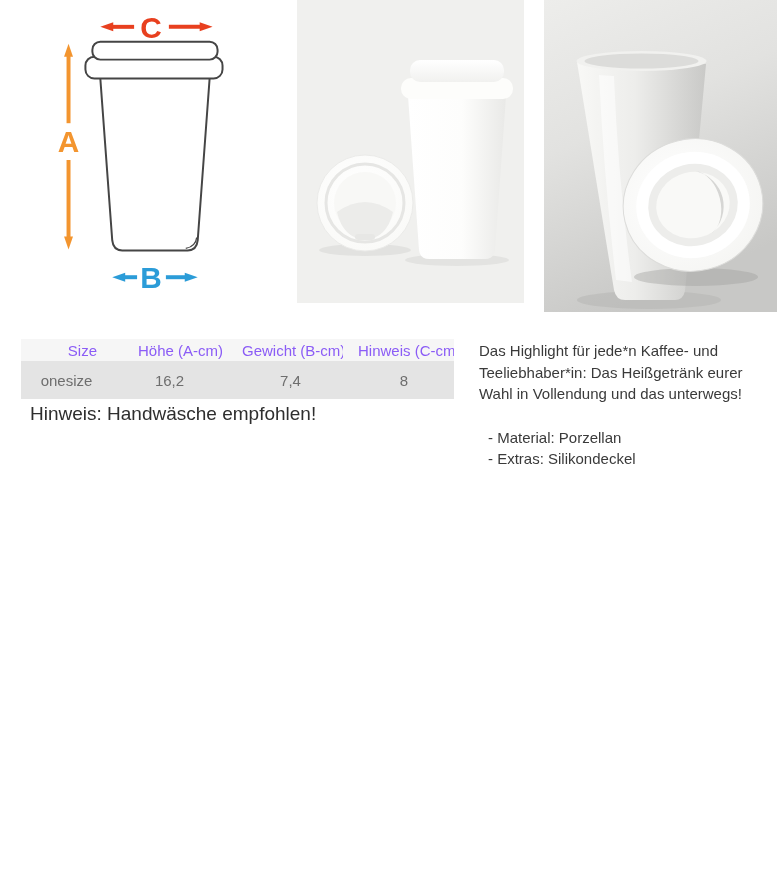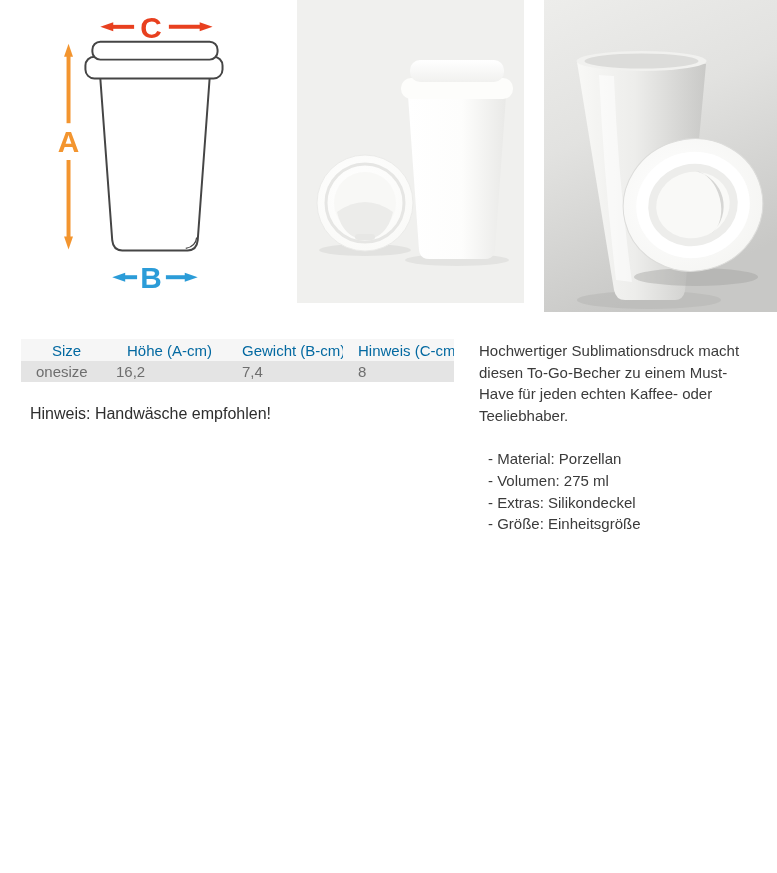--- a/index.html
+++ b/index.html
@@ -17,35 +17,35 @@
   .tile-photo1  { left:297px; top:0;  width:227px; height:303px; }
   .tile-photo2  { left:544px; top:0;  width:233px; height:312px; }
   .tile svg { display:block; width:100%; height:100%; }
 
   .size-table {
     position:absolute; left:21px; top:339px; width:433px;
     border-collapse:collapse; table-layout:fixed;
     font-size:15px;
   }
   .size-table th {
-    background:#f6f6f6; color:#0369a1; font-weight:400;
-    text-align:center; height:22px; padding:1px 4px 1px 15px;
+    background:#f6f6f6; color:#8b5cf6; font-weight:400;
+    text-align:right; height:22px; padding:1px 4px 1px 15px;
     white-space:nowrap; overflow:hidden;
   }
   .size-table td {
     background:#e4e4e4; color:#6e6e6e; font-weight:400;
-    text-align:left; height:21px; padding:1px 4px 1px 15px;
+    text-align:center; height:38px; padding:1px 4px 1px 15px;
     white-space:nowrap; overflow:hidden;
   }
   .col-size { width:80px; } .col-a { width:126px; }
   .col-b { width:116px; } .col-c { width:111px; }
 
   .care-note {
     position:absolute; left:30px; top:403px;
-    font-size:16px; color:#2e2e2e; line-height:22px;
+    font-size:19px; color:#2e2e2e; line-height:22px;
   }
 
   .description {
     position:absolute; left:479px; top:340px; width:278px;
     font-size:15px; color:#3a3a3a; line-height:21.6px;
   }
   .description p { margin:0 0 22px 0; }
   .spec-line { line-height:21.6px;margin-left:9px; }
 
   .dim-letter { font-family:"Liberation Sans", sans-serif; font-weight:bold; font-size:30px; }
@@ -193,22 +193,20 @@
         <td>16,2</td>
         <td>7,4</td>
         <td>8</td>
       </tr>
     </tbody>
   </table>
 
   <p class="care-note">Hinweis: Handwäsche empfohlen!</p>
 
   <div class="description">
-    <p>Hochwertiger Sublimationsdruck macht diesen To-Go-Becher zu einem Must-Have für jeden echten Kaffee- oder Teeliebhaber.</p>
+    <p>Das Highlight für jede*n Kaffee- und Teeliebhaber*in: Das Heißgetränk eurer Wahl in Vollendung und das unterwegs!</p>
     <div>
       <div class="spec-line">- Material: Porzellan</div>
-      <div class="spec-line">- Volumen: 275 ml</div>
       <div class="spec-line">- Extras: Silikondeckel</div>
-      <div class="spec-line">- Größe: Einheitsgröße</div>
     </div>
   </div>
 
 </div>
 
 </body></html>

